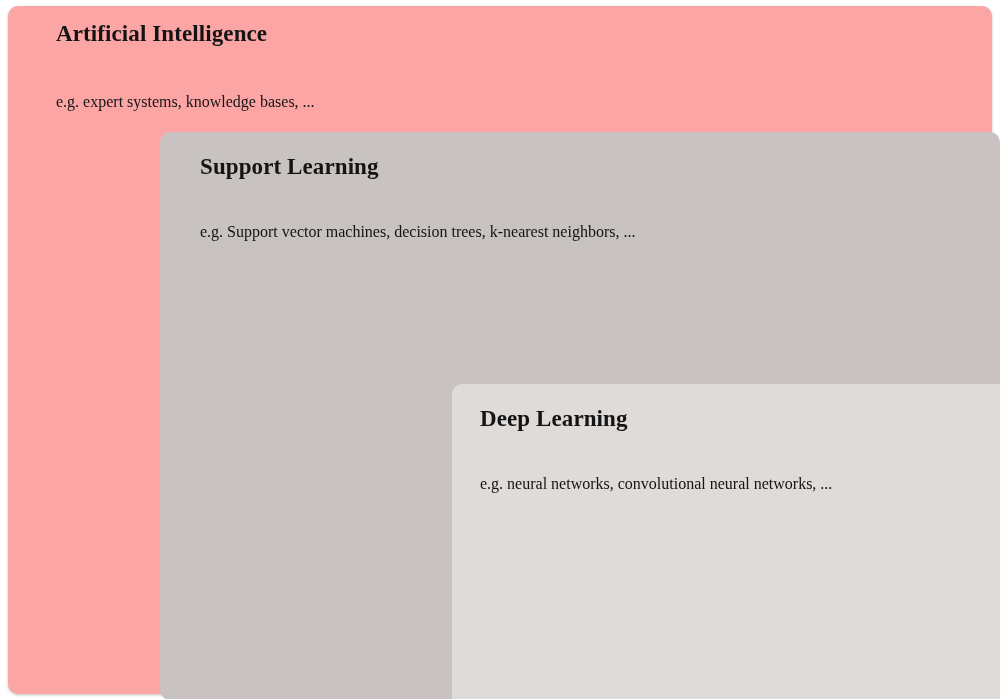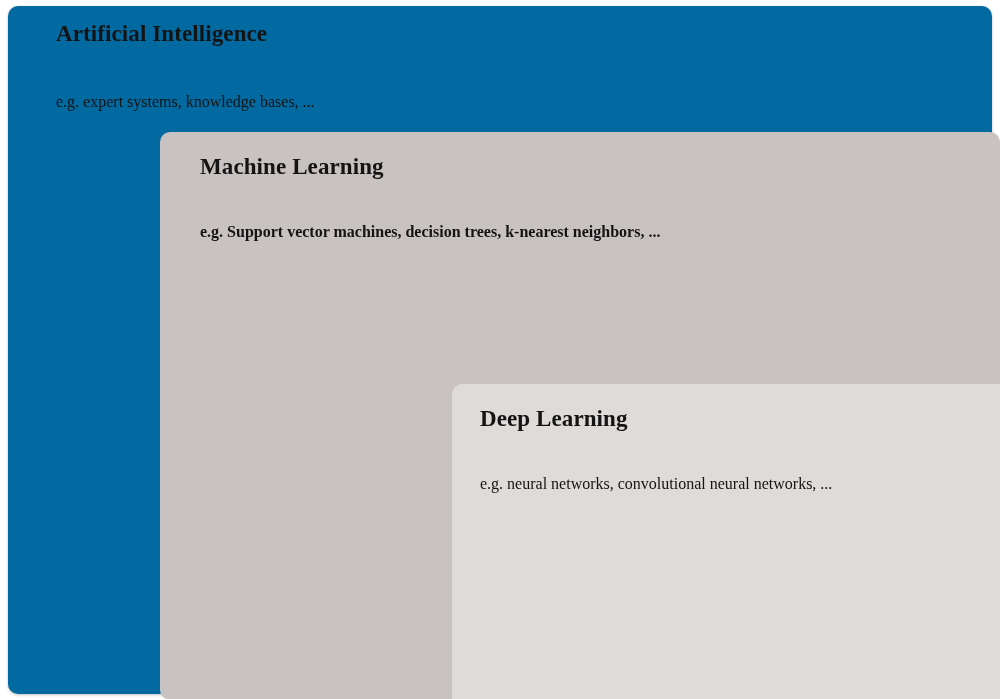--- a/index.html
+++ b/index.html
@@ -23,21 +23,21 @@
   }
 
   
   .layer-ai {
     position: absolute;
     left: 8px;
     top: 6px;
     width: 984px;
     height: 688px;
     box-sizing: border-box;
-    background: #0369a1;
+    background: #fca5a5;
     border-radius: 10px;
     box-shadow: 0 1px 3px rgba(0,0,0,0.25);
   }
 
   
   .layer-ml {
     position: absolute;
     left: 152px;
     top: 126px;
     width: 840px;
@@ -71,39 +71,39 @@
     font-size: 16px;
     line-height: 1.32;
     color: #141414;
   }
 
   
   .pad-ai     { position: absolute; left: 48px;  top: 15px;  right: 20px; }
   .pad-ai .layer-desc  { margin-top: 45px; }
 
   .pad-ml     { position: absolute; left: 40px;  top: 22px;  right: 14px; }
-  .pad-ml .layer-desc  { margin-top: 42px; font-weight: bold; }
+  .pad-ml .layer-desc  { margin-top: 42px; }
 
   .pad-dl     { position: absolute; left: 28px;  top: 22px;  right: 16px; }
   .pad-dl .layer-desc  { margin-top: 42px; }
 </style>
 </head>
 <body>
 
 <div class="diagram">
 
   <div class="layer-ai">
     <div class="pad-ai">
       <div class="layer-title">Artificial Intelligence</div>
       <div class="layer-desc">e.g. expert systems, knowledge bases, ...</div>
     </div>
 
     <div class="layer-ml">
       <div class="pad-ml">
-        <div class="layer-title">Machine Learning</div>
+        <div class="layer-title">Support Learning</div>
         <div class="layer-desc">e.g. Support vector machines, decision trees, k-nearest neighbors, ...</div>
       </div>
 
       <div class="layer-dl">
         <div class="pad-dl">
           <div class="layer-title">Deep Learning</div>
           <div class="layer-desc">e.g. neural networks, convolutional neural networks, ...</div>
         </div>
 
       </div>

